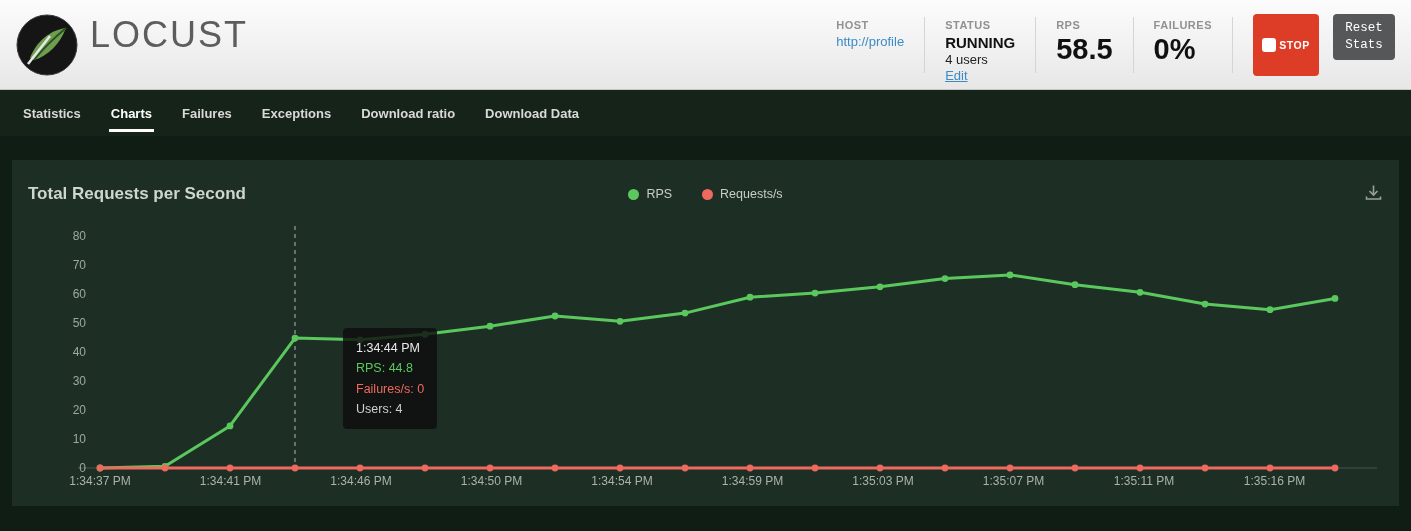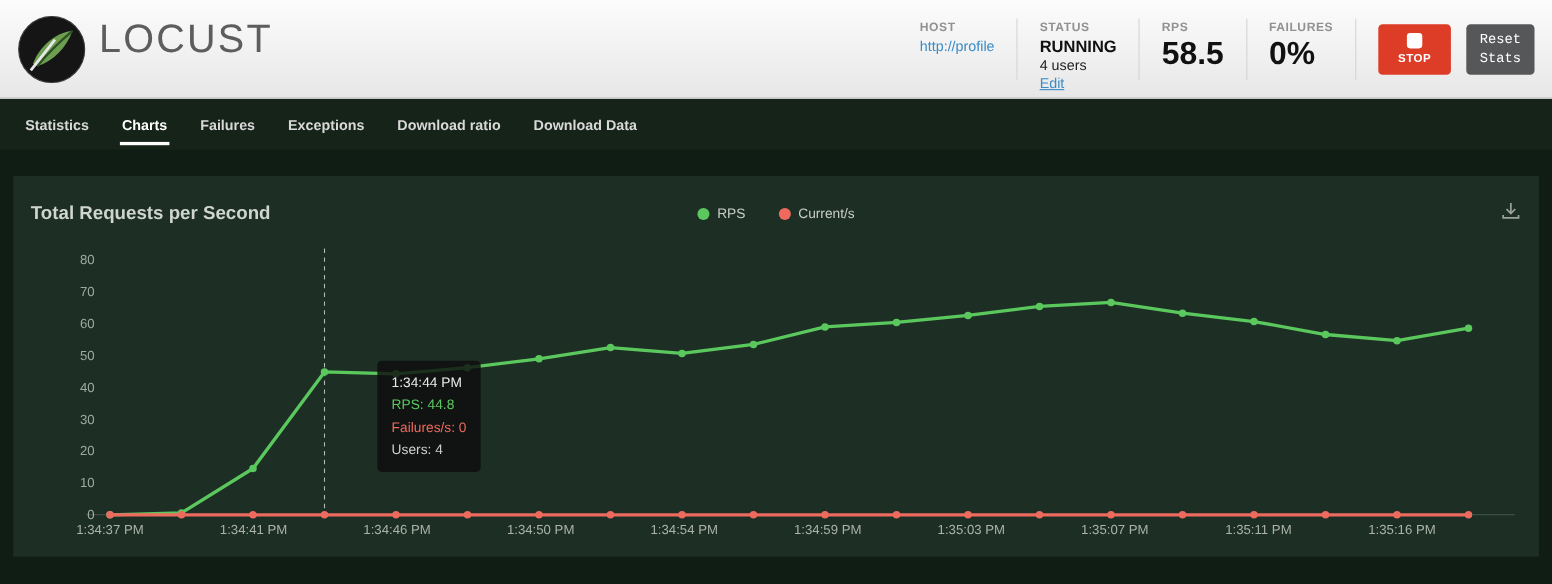--- a/index.html
+++ b/index.html
@@ -21,22 +21,22 @@
   .stat:first-child { border-left:none; }
   .stat.last { border-right:1px solid #d5d5d5; }
   .stat-label { font-size:11px; font-weight:bold; color:#919191; letter-spacing:0.5px; margin-bottom:3px; }
   .stat-link { font-size:13px; color:#3a8bc6; text-decoration:none; cursor:pointer; }
   .status-value { font-size:15px; font-weight:bold; color:#111; }
   .status-users { font-size:13px; color:#222; margin-top:1px; }
   .edit-link { font-size:13px; color:#3a8bc6; cursor:pointer; margin-top:1px;text-decoration:underline; }
   .big-value { font-size:29px; font-weight:bold; color:#111; line-height:1.05; }
   .btn-area { display:flex; gap:14px; margin-left:20px; }
   .stop-btn {
-    width:66px; height:46px; background:#dd3c26; border:none; border-radius:4px;
-    display:flex; flex-direction:column; align-items:center; justify-content:center;
+    width:66px; height:62px; background:#dd3c26; border:none; border-radius:4px;
+    display:flex; align-items:center; justify-content:center;
     cursor:pointer; gap:3px;
   }
   .stop-icon { width:14px; height:14px; background:#fff; border-radius:3px; }
   .stop-label { color:#fff; font-size:10.5px; font-weight:bold; letter-spacing:0.5px; }
   .reset-btn {
     width:62px; height:46px; background:#565759; border:none; border-radius:4px;
     color:#fff; font-size:12.5px; line-height:1.3; cursor:pointer;
     font-family:Liberation Mono, monospace; padding:4px;
   }
 
@@ -141,21 +141,21 @@
   <div class="panel">
     <div class="panel-header">
       <div class="panel-title">Total Requests per Second</div>
       <div class="legend" id="legend">
           <div class="legend-item">
             <span class="legend-dot" style="background: rgb(91, 200, 94);"></span>
             <span>RPS</span>
           </div>
           <div class="legend-item">
             <span class="legend-dot" style="background: rgb(238, 106, 95);"></span>
-            <span>Current/s</span>
+            <span>Requests/s</span>
           </div>
         </div>
       <div class="download-icon">
         <svg width="19" height="19" viewBox="0 0 19 19" fill="none" stroke="currentColor" stroke-width="1.6">
           <path d="M9.5 2.5 V11"></path>
           <path d="M5.5 8 L9.5 12 L13.5 8"></path>
           <path d="M2.5 13.5 V16 H16.5 V13.5"></path>
         </svg>
       </div>
     </div>

